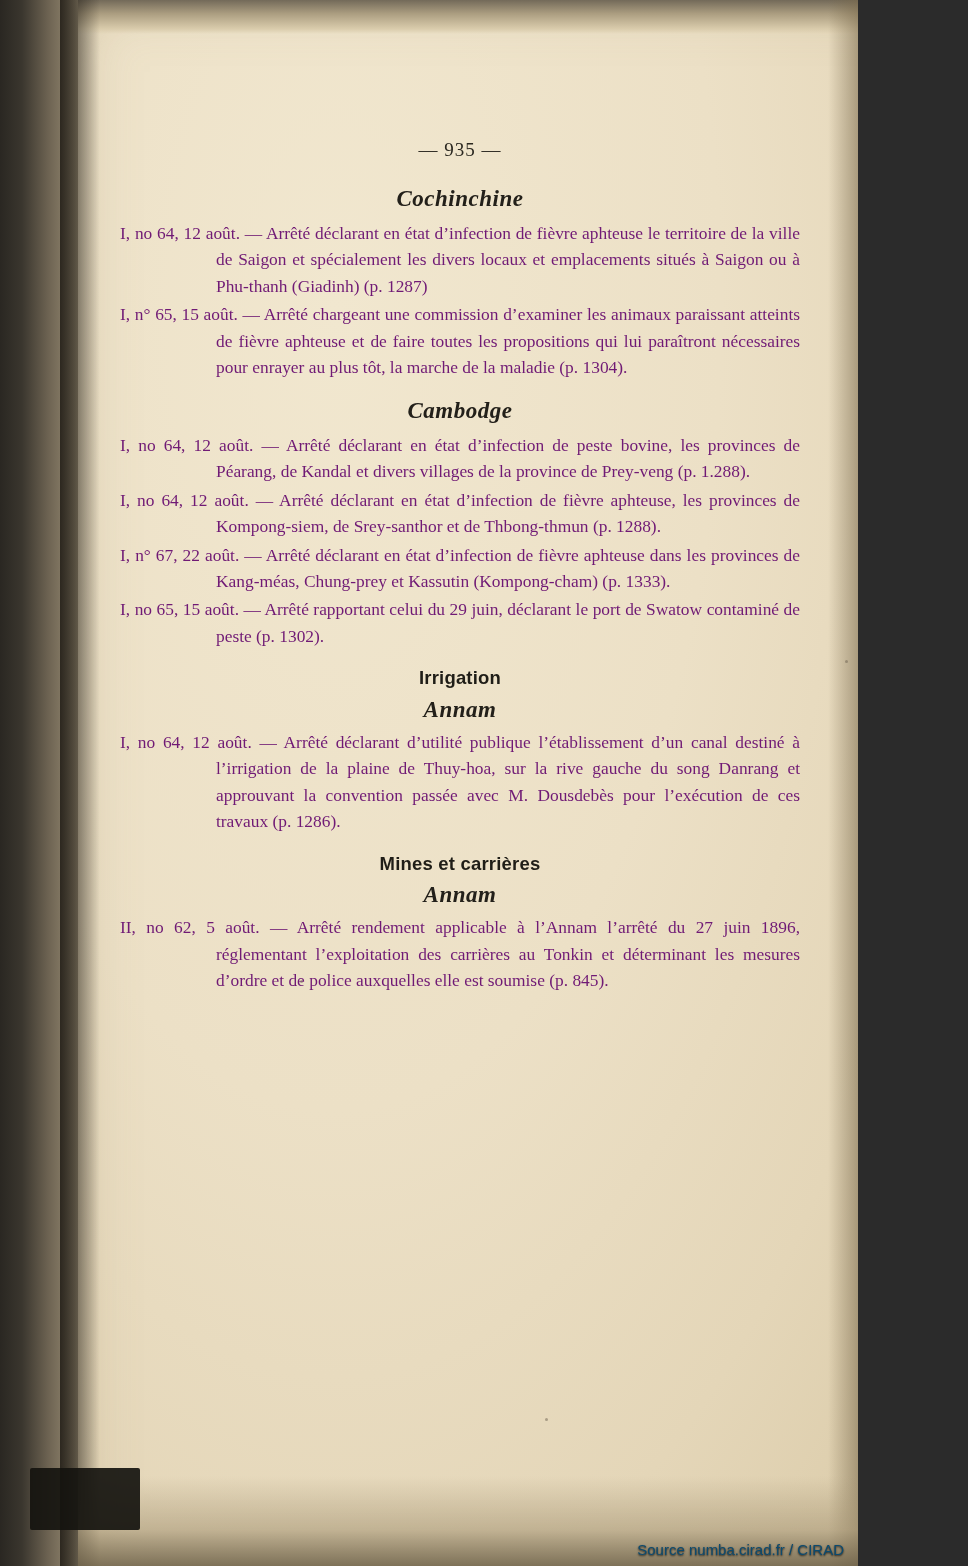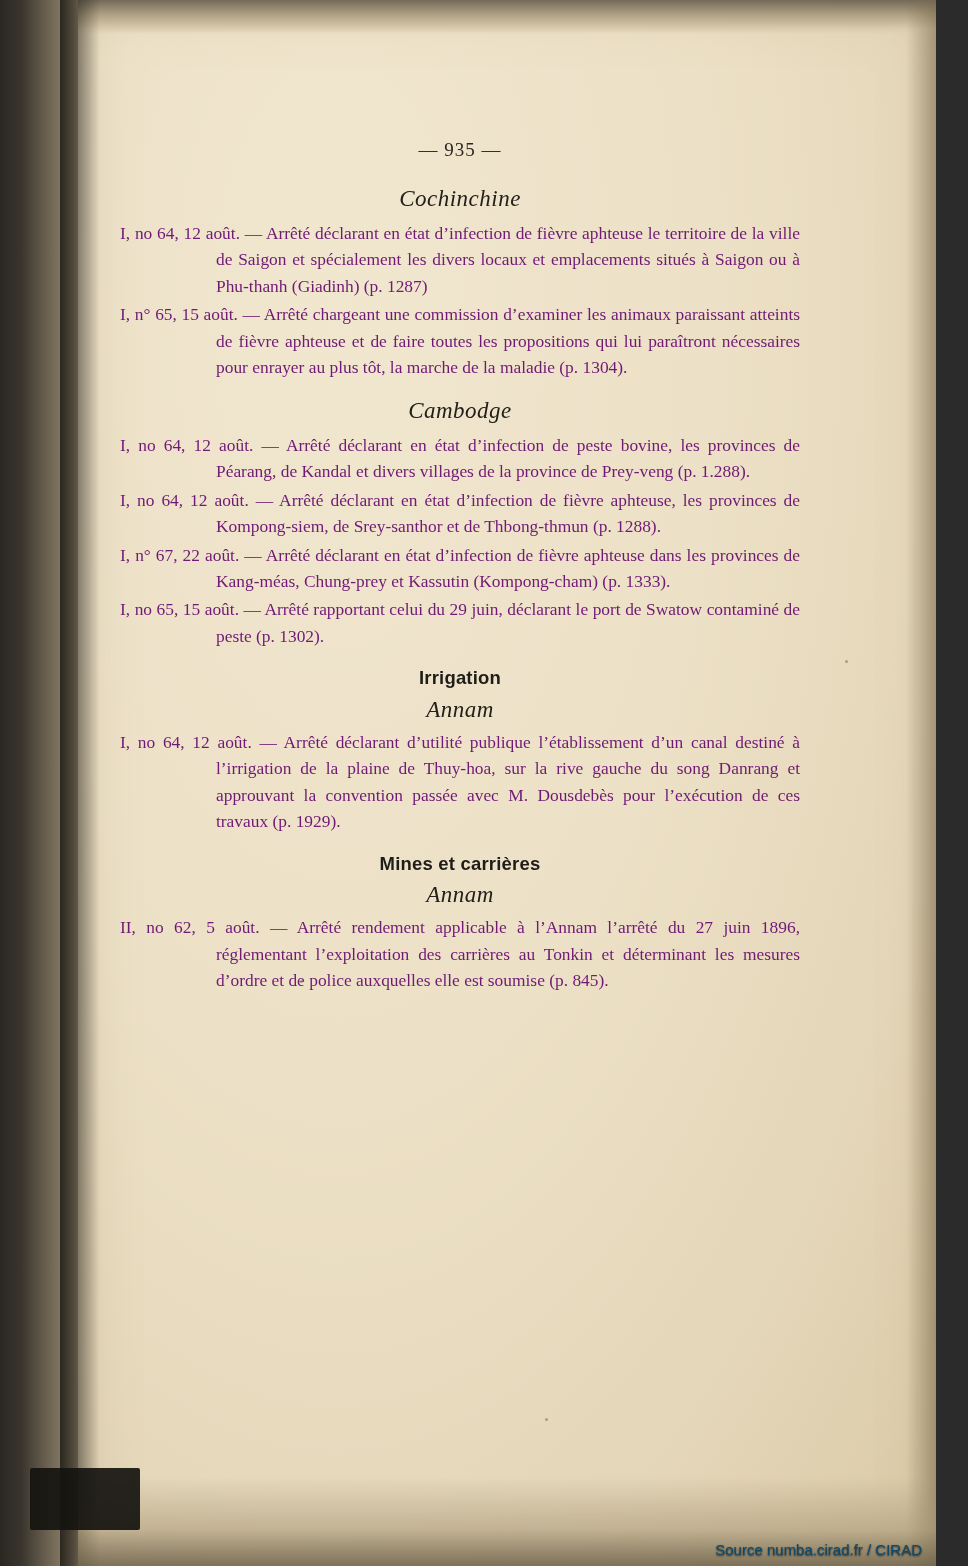--- a/index.html
+++ b/index.html
@@ -2,21 +2,21 @@
 <html><head>
 <meta charset="utf-8">
 <style>
   html, body {
     margin: 0;
     padding: 0;
     background: #2b2b2b;
   }
   #page {
     position: relative;
-    width: 936px;
+    width: 858px;
     height: 1566px;
     overflow: hidden;
     background: #b8a98a;
     font-family: "Liberation Serif", serif;
   }
   
   .gutter {
     position: absolute;
     left: 0; top: 0;
     width: 78px; height: 1566px;
@@ -83,20 +83,21 @@
     margin: 0 0 28px 0;
     color: #2a2720;
   }
   .sec-italic {
     text-align: center;
     font-style: italic;
     font-size: 23px;
     margin: 18px 0 10px 0;
     letter-spacing: .5px;
     color: #23201a;
+    font-weight: bold;
   }
   .sec-bold {
     text-align: center;
     font-family: "Liberation Sans", sans-serif;
     font-weight: bold;
     font-size: 18.5px;
     margin: 20px 0 10px 0;
     letter-spacing: .2px;
     color: #1f1d17;
   }
@@ -153,21 +154,21 @@
     <div class="sec-italic">Cambodge</div>
     <p class="entry">I, no 64, 12 août. — Arrêté déclarant en état d’infection de peste bovine, les provinces de Péarang, de Kandal et divers villages de la province de Prey-veng (p. 1.288).</p>
     <p class="entry">I, no 64, 12 août. — Arrêté déclarant en état d’infection de fièvre aphteuse, les provinces de Kompong-siem, de Srey-santhor et de Thbong-thmun (p. 1288).</p>
     <p class="entry">I, n° 67, 22 août. — Arrêté déclarant en état d’infection de fièvre aphteuse dans les provinces de Kang-méas, Chung-prey et Kassutin (Kompong-cham) (p. 1333).</p>
 
 
     <p class="entry">I, no 65, 15 août. — Arrêté rapportant celui du 29 juin, déclarant le port de Swatow contaminé de peste  (p. 1302).</p>
 
     <div class="sec-bold">Irrigation</div>
     <div class="sec-italic" style="margin-top:4px; margin-bottom:8px;">Annam</div>
-    <p class="entry">I, no 64, 12 août. — Arrêté déclarant d’utilité publique l’établissement d’un canal destiné à l’irrigation de la plaine de Thuy-hoa, sur la rive gauche du song Danrang et approuvant la convention passée avec M. Dousdebès pour l’exécution de ces travaux (p. 1929).</p>
+    <p class="entry">I, no 64, 12 août. — Arrêté déclarant d’utilité publique l’établissement d’un canal destiné à l’irrigation de la plaine de Thuy-hoa, sur la rive gauche du song Danrang et approuvant la convention passée avec M. Dousdebès pour l’exécution de ces travaux (p. 1286).</p>
 
     <div class="sec-bold">Mines et carrières</div>
     <div class="sec-italic" style="margin-top:4px; margin-bottom:8px;">Annam</div>
     <p class="entry">II, no 62, 5 août. — Arrêté rendement applicable à l’Annam l’arrêté du 27 juin 1896, réglementant l’exploitation des carrières au Tonkin et déterminant les mesures d’ordre et de police auxquelles elle est soumise (p. 845).</p>
 
   </div>
 
   <div class="credit">Source numba.cirad.fr / CIRAD</div>
 
 </div>

